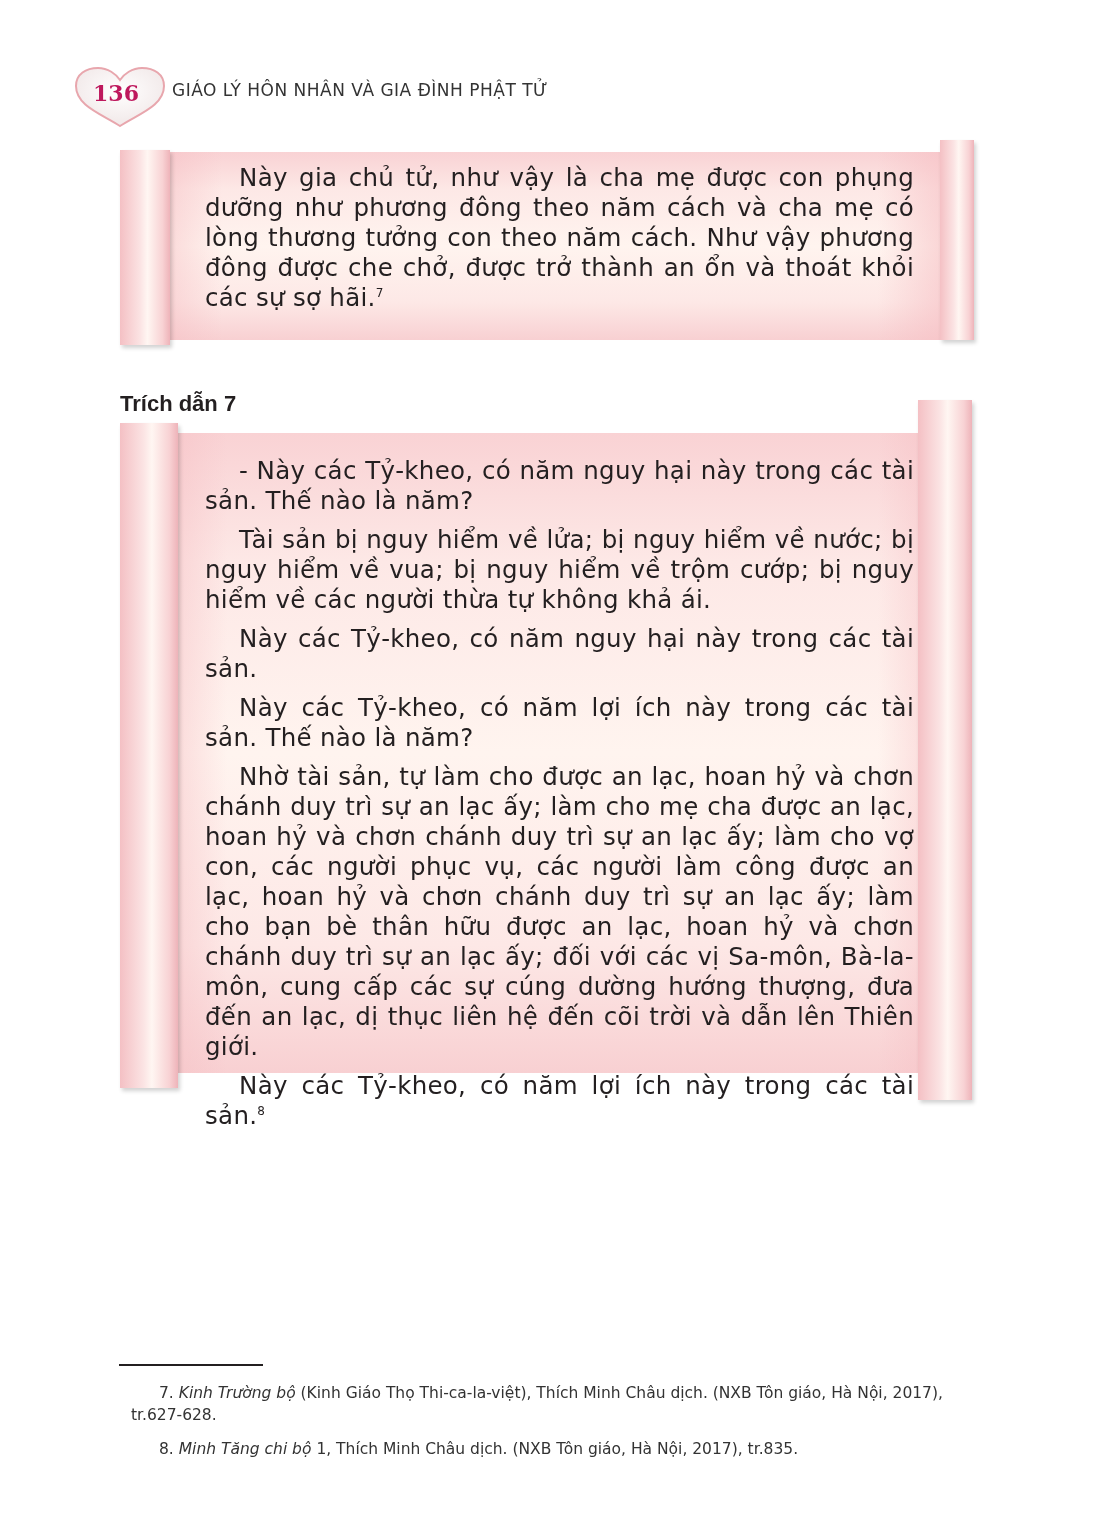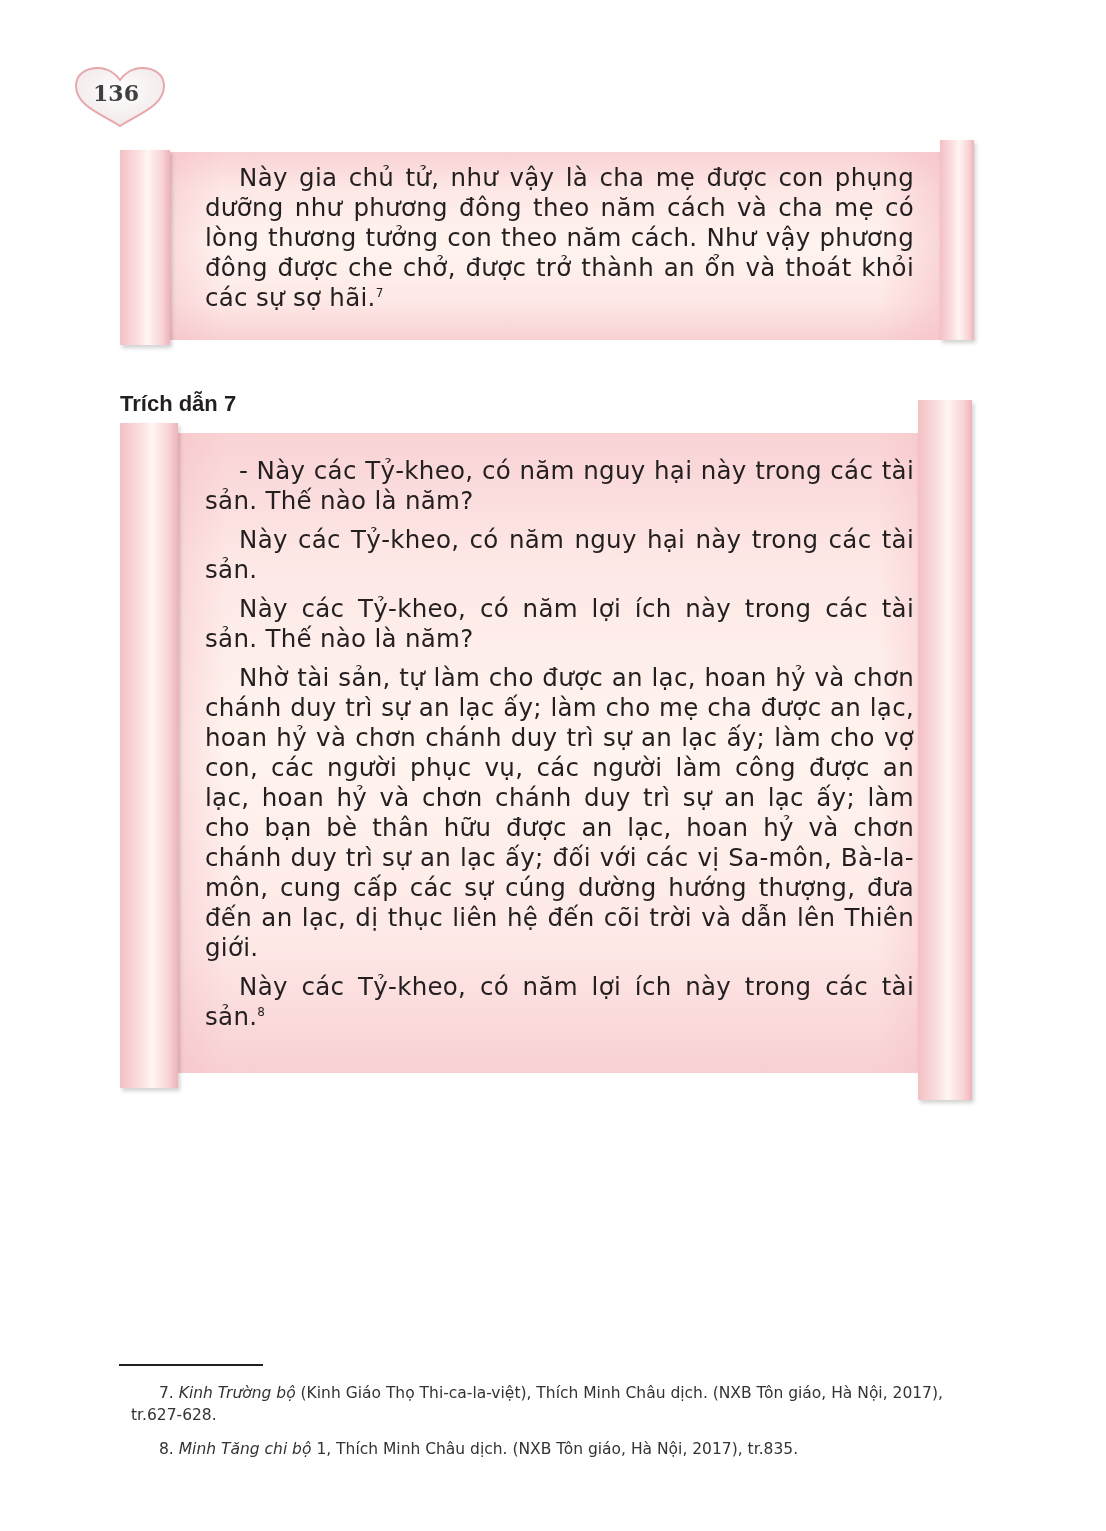--- a/index.html
+++ b/index.html
@@ -1,19 +1,19 @@
 <!DOCTYPE html>
 <html><head>
 <meta charset="utf-8">
 <style>
   html,body{margin:0;padding:0;background:#fff;}
   body{width:1106px;height:1531px;position:relative;overflow:hidden;font-family:"DejaVu Sans",sans-serif;color:#231f20;}
   .header{position:absolute;left:72px;top:66px;height:64px;width:700px;}
   .heart{position:absolute;left:0;top:0;width:96px;height:64px;}
-  .page-no{position:absolute;left:14px;top:14px;width:60px;text-align:center;font-family:"DejaVu Serif",serif;font-size:22px;font-weight:bold;color:#404040;}
+  .page-no{position:absolute;left:14px;top:14px;width:60px;text-align:center;font-family:"DejaVu Serif",serif;font-size:22px;font-weight:bold;color:#be185d;}
   .running-title{position:absolute;left:100px;top:14px;font-size:17px;letter-spacing:0.5px;color:#333;white-space:nowrap;}
   .scroll{position:absolute;}
   .scroll .paper{position:absolute;background:linear-gradient(180deg,#f9d2d4 0%,#fde8e6 20%,#fff4ef 50%,#fde8e6 80%,#f8d0d2 100%);}
   .scroll .paper::after{content:"";position:absolute;inset:0;background:linear-gradient(90deg,rgba(246,190,195,0.55) 0%,rgba(255,255,255,0) 8%,rgba(255,255,255,0) 92%,rgba(246,190,195,0.55) 100%);}
   .roll{position:absolute;background:linear-gradient(90deg,#f4c0c4 0%,#fbe3e3 40%,#fff6f2 55%,#f8d2d4 85%,#eeb3b9 100%);box-shadow:2px 3px 4px rgba(0,0,0,0.18);}
   .body-text{position:absolute;font-size:24.5px;line-height:30px;color:#231f20;text-align:justify;letter-spacing:0.3px;}
   .body-text p{margin:0 16px 9px 0;text-indent:34px;}
   .body-text sup{font-size:12px;vertical-align:super;line-height:0;}
   .section-heading{position:absolute;left:120px;top:370px;font-family:"Liberation Sans",sans-serif;font-weight:bold;font-size:22px;color:#231f20;margin-top:21px;}
   .footnote-rule{position:absolute;left:119px;top:1364px;width:144px;height:2px;background:#231f20;}
@@ -27,40 +27,42 @@
   <svg class="heart" viewBox="0 0 96 64">
     <defs>
       <radialGradient id="hg" cx="50%" cy="40%" r="60%">
         <stop offset="0%" stop-color="#ffffff"></stop>
         <stop offset="100%" stop-color="#f1e8e8"></stop>
       </radialGradient>
     </defs>
     <path d="M48 60 C30 48 4 40 4 20 C4 8 14 2 26 2 C36 2 44 8 48 14 C52 8 60 2 70 2 C82 2 92 8 92 20 C92 40 66 48 48 60 Z" fill="url(#hg)" stroke="#e8a6ad" stroke-width="2"></path>
   </svg>
   <div class="page-no">136</div>
+  <div class="running-title">GIÁO LÝ HÔN NHÂN VÀ GIA ĐÌNH PHẬT TỬ</div>
 </div>
 
 <div class="scroll" style="left:120px;top:140px;width:860px;height:215px;">
   <div class="paper" style="left:40px;top:12px;width:780px;height:188px;"></div>
   <div class="roll" style="left:0;top:10px;width:50px;height:195px;"></div>
   <div class="roll" style="left:820px;top:0;width:34px;height:200px;"></div>
 </div>
 <div class="body-text" style="left:205px;top:163px;width:725px;">
   <p><span>Này gia chủ tử, như vậy là cha mẹ được con phụng dưỡng như phương đông theo năm cách và cha mẹ có lòng thương tưởng con theo năm cách. Như vậy phương đông được che chở, được trở thành an ổn và thoát khỏi các sự sợ hãi.</span><sup>7</sup></p>
 </div>
 
 <div class="section-heading">Trích dẫn 7</div>
 
 <div class="scroll" style="left:120px;top:395px;width:860px;height:710px;">
   <div class="paper" style="left:45px;top:38px;width:775px;height:640px;"></div>
   <div class="roll" style="left:0;top:28px;width:58px;height:665px;"></div>
   <div class="roll" style="left:798px;top:5px;width:54px;height:700px;"></div>
 </div>
 <div class="body-text" style="left:205px;top:456px;width:725px;">
   <p>- Này các Tỷ-kheo, có năm nguy hại này trong các tài sản. Thế nào là năm?</p>
+  <p>Tài sản bị nguy hiểm về lửa; bị nguy hiểm về nước; bị nguy hiểm về vua; bị nguy hiểm về trộm cướp; bị nguy hiểm về các người thừa tự không khả ái.</p>
   <p>Này các Tỷ-kheo, có năm nguy hại này trong các tài sản.</p>
   <p>Này các Tỷ-kheo, có năm lợi ích này trong các tài sản. Thế nào là năm?</p>
   <p>Nhờ tài sản, tự làm cho được an lạc, hoan hỷ và chơn chánh duy trì sự an lạc ấy; làm cho mẹ cha được an lạc, hoan hỷ và chơn chánh duy trì sự an lạc ấy; làm cho vợ con, các người phục vụ, các người làm công được an lạc, hoan hỷ và chơn chánh duy trì sự an lạc ấy; làm cho bạn bè thân hữu được an lạc, hoan hỷ và chơn chánh duy trì sự an lạc ấy; đối với các vị Sa-môn, Bà-la-môn, cung cấp các sự cúng dường hướng thượng, đưa đến an lạc, dị thục liên hệ đến cõi trời và dẫn lên Thiên giới.</p>
   <p><span>Này các Tỷ-kheo, có năm lợi ích này trong các tài sản.</span><sup>8</sup></p>
 </div>
 
 <div class="footnote-rule"></div>
 <div class="footnotes">
   <p><span>7.</span> <i>Kinh Trường bộ</i><span> (Kinh Giáo Thọ Thi-ca-la-việt), Thích Minh Châu dịch. (NXB Tôn giáo, Hà Nội, 2017), tr.627-628.</span></p>
   <p><span>8.</span> <i>Minh Tăng chi bộ</i><span> 1, Thích Minh Châu dịch. (NXB Tôn giáo, Hà Nội, 2017), tr.835.</span></p>

